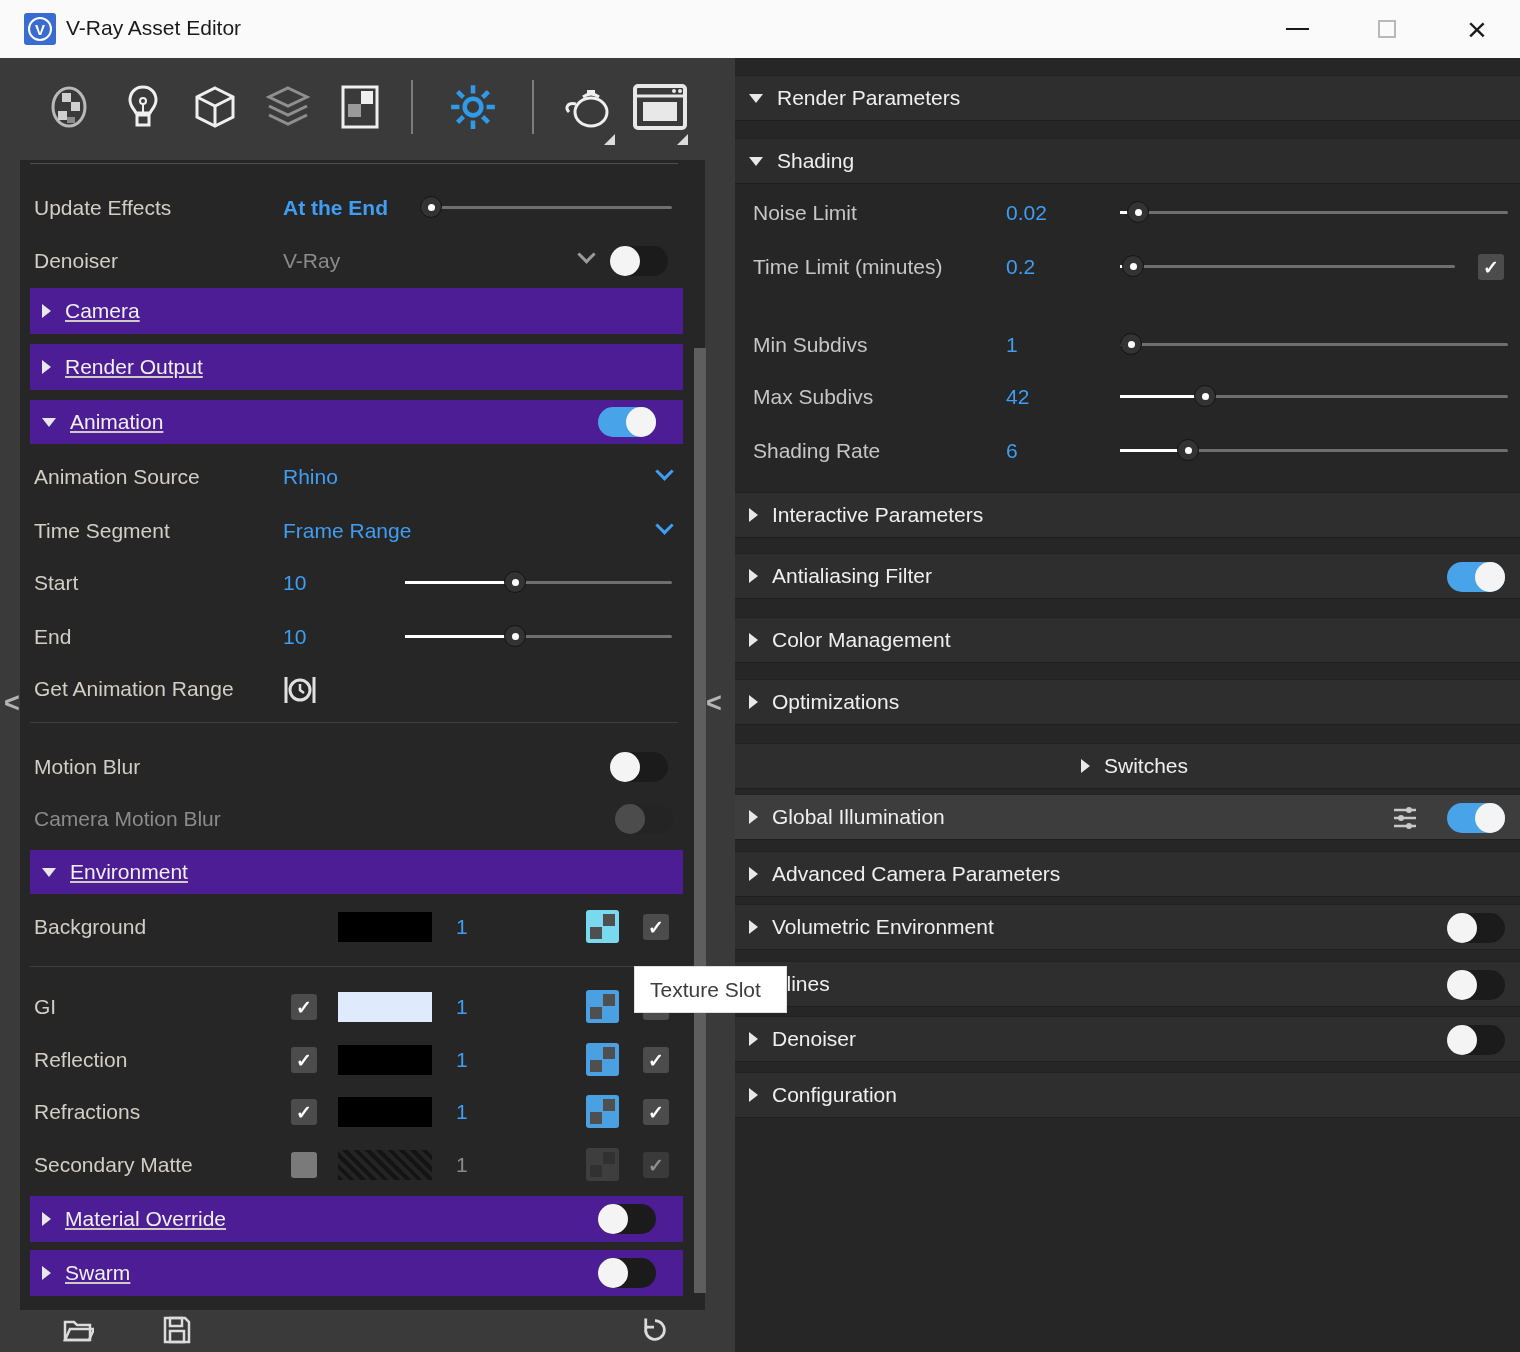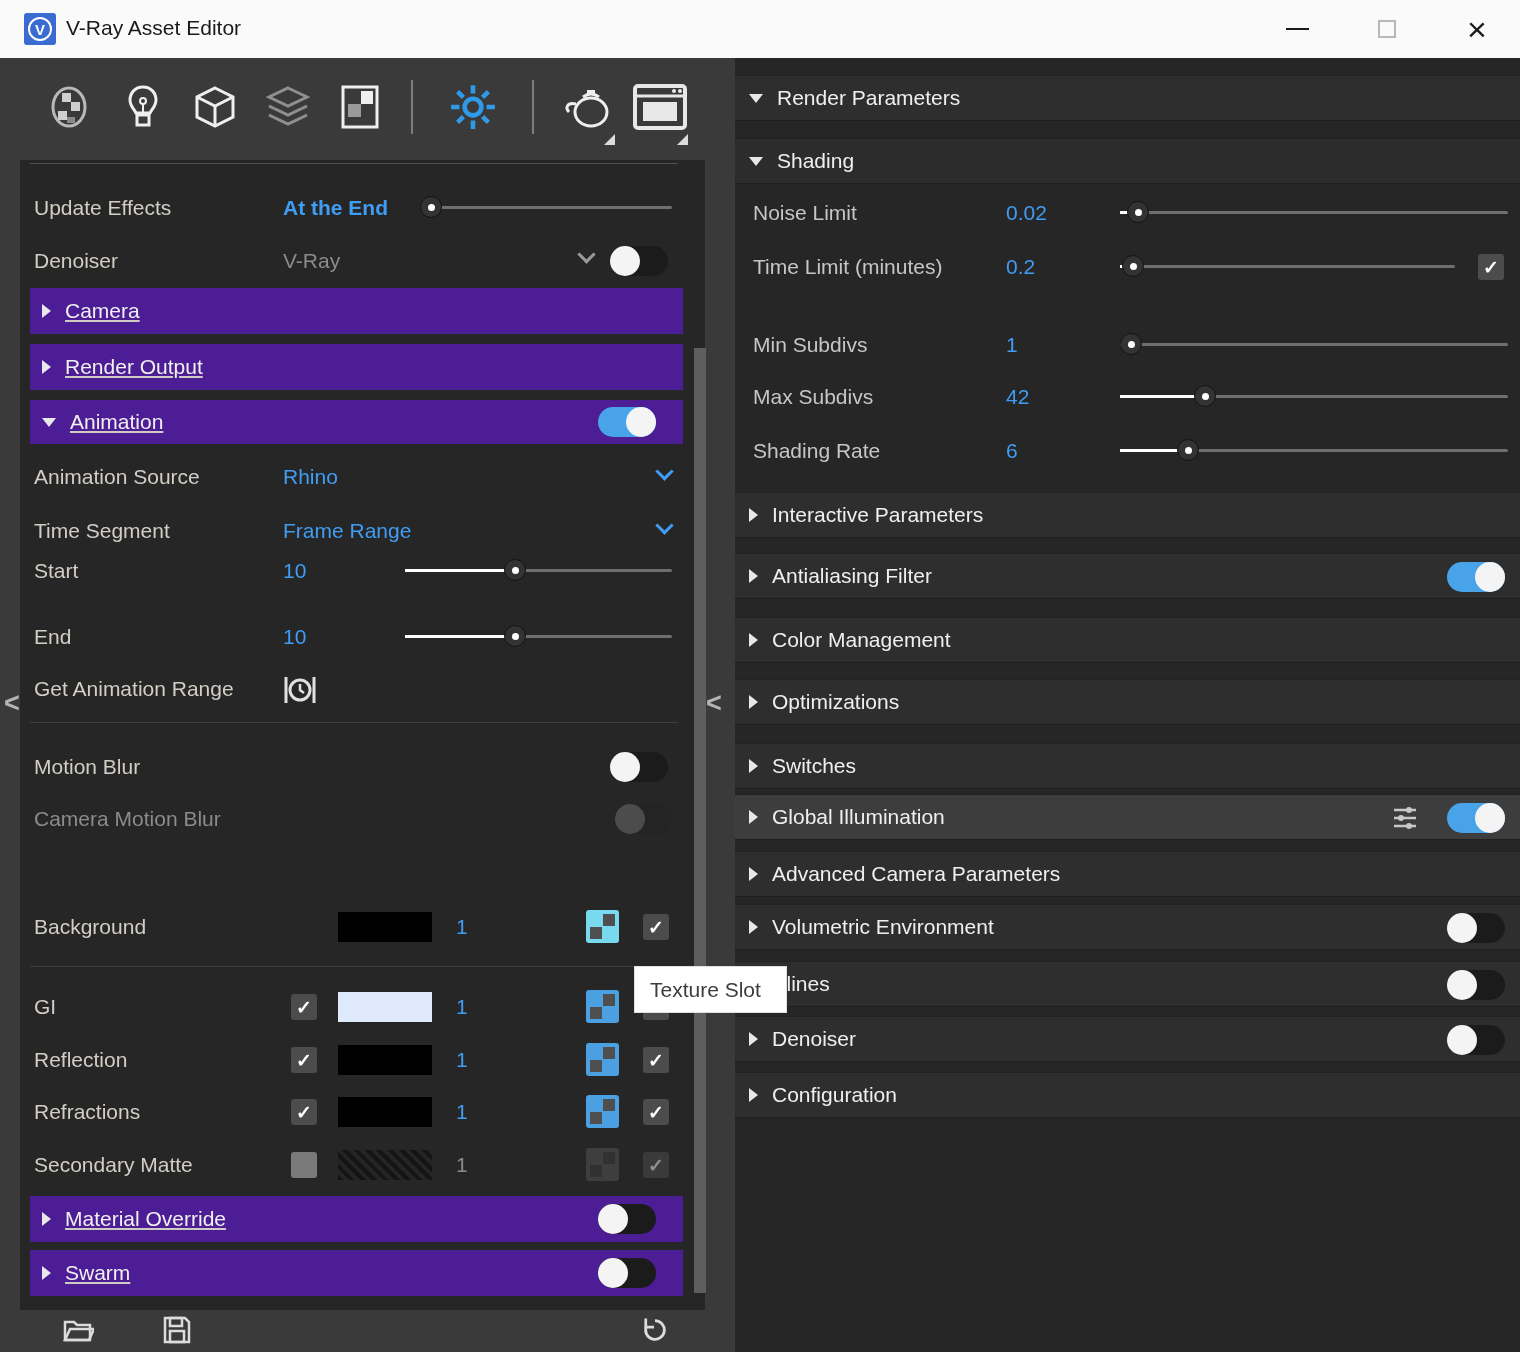--- a/index.html
+++ b/index.html
@@ -199,21 +199,21 @@
     <div class="val" style="left:263px;">Rhino</div>
     <span class="chev" style="position:absolute; left:638px; top:11px;"></span>
   </div>
 
   <div class="row" style="top:348px;">
     <div class="lab">Time Segment</div>
     <div class="val" style="left:263px;">Frame Range</div>
     <span class="chev" style="position:absolute; left:638px; top:11px;"></span>
   </div>
 
-  <div class="row" style="top:388px;">
+  <div class="row" style="top:400px;">
     <div class="lab">Start</div>
     <div class="val" style="left:263px;">10</div>
     <div class="slider" style="left:385px; top:21px; width:267px;">
       <div class="fill" style="width:110px;"></div>
         <div class="sknob" style="left:99px;"></div>
     </div>
   </div>
 
   <div class="row" style="top:454px;">
     <div class="lab">End</div>
@@ -243,20 +243,24 @@
       </div>
   </div>
 
   <div class="row" style="top:636px;">
     <div class="lab dim">Camera Motion Blur</div>
     <div class="toggle disabled" style="right:32px; top:8px;">
         <div class="knob"></div>
       </div>
   </div>
 
+  <div class="sec-head" style="left:10px; top:690px; width:653px; height:44px;">
+    <div class="tri-d"></div>
+    <div class="txt">Environment</div>
+  </div>
 
   <div class="row" style="top:744px;">
     <div class="lab">Background</div>
     <div class="swatch" style="left:318px; top:8px;"></div>
     <div class="val" style="left:436px;">1</div>
     <div class="tex cyan" style="left:566px; top:6px;"></div>
     <div class="cb" style="left:623px; top:10px;">✓</div>
   </div>
 
   <div class="hline" style="left:10px; top:806px; width:648px; background:#3e3e3e;"></div>
@@ -406,21 +410,21 @@
   <div class="rp-head" style="top:559px;">
     <div class="tri-r"></div>
     <div class="txt">Color Management</div>
   </div>
 
   <div class="rp-head" style="top:621px;">
     <div class="tri-r"></div>
     <div class="txt">Optimizations</div>
   </div>
 
-  <div class="rp-head" style="top:685px;">
+  <div class="rp-head" style="top:685px;justify-content:center;">
     <div class="tri-r"></div>
     <div class="txt">Switches</div>
   </div>
 
   <div class="rp-head hl" style="top:736px;">
     <div class="tri-r"></div>
     <div class="txt">Global Illumination</div>
     <svg width="30" height="30" viewBox="0 0 30 30" style="position:absolute; right:100px; top:8px;">
       <line x1="4" y1="7" x2="26" y2="7" stroke="#c9c9c9" stroke-width="2.5"></line>
         <circle cx="19" cy="7" r="3" fill="#c9c9c9"></circle>

